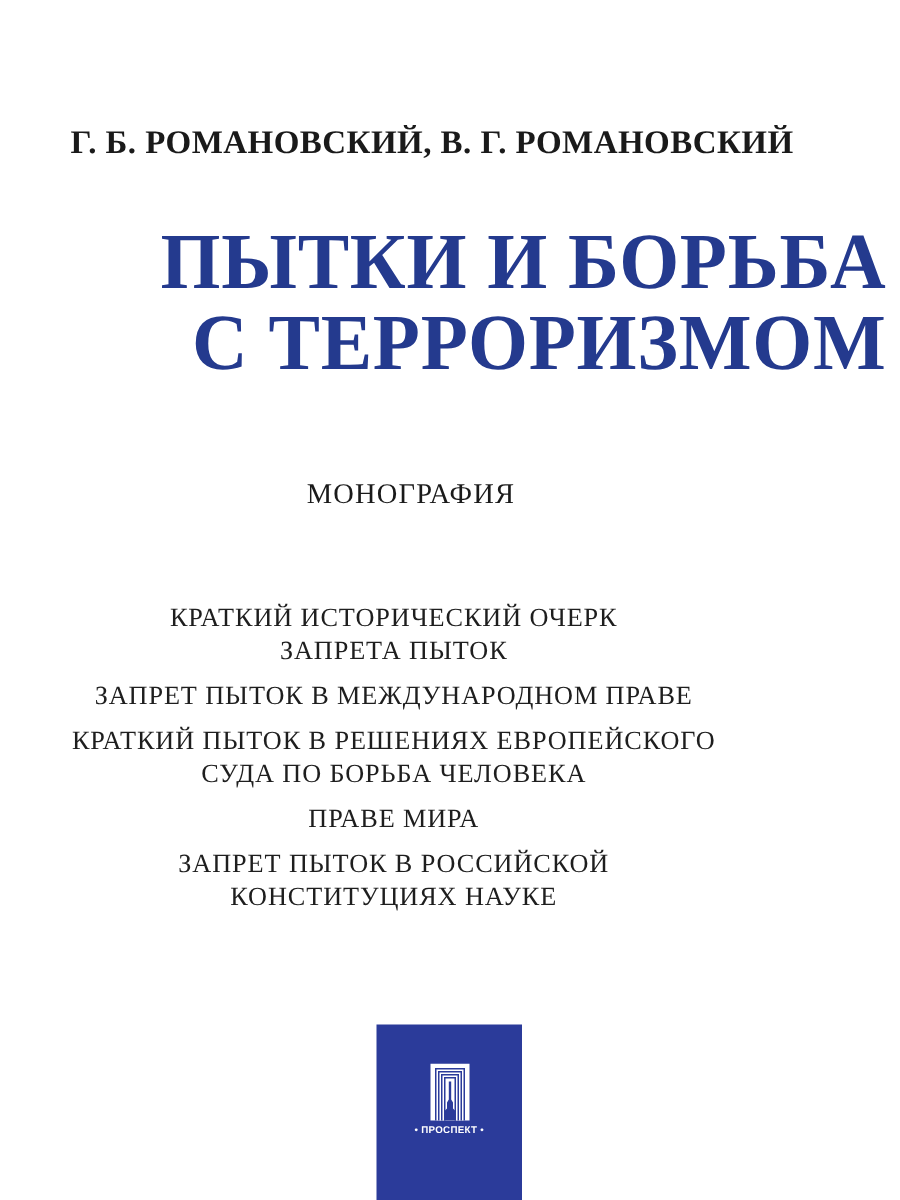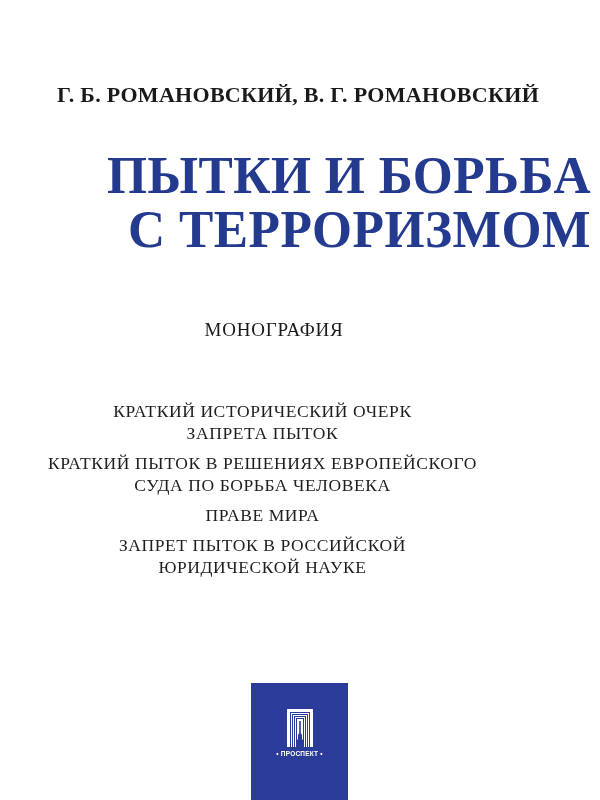--- a/index.html
+++ b/index.html
@@ -16,21 +16,21 @@
     }
     .cover {
       position: absolute;
       left: 0; top: 0;
       width: 600px; height: 800px;
       background: #ffffff;
     }
     .authors {
       position: absolute;
       top: 82px;
-      left: 14px;
+      left: 4px;
       width: 568px;
       text-align: center;
       font-family: "Liberation Serif", serif;
       font-weight: bold;
       font-size: 22px;
       letter-spacing: 0.3px;
       color: #1a1a1a;
     }
     .title {
       position: absolute;
@@ -119,29 +119,32 @@
   </div>
 
   <div class="genre">МОНОГРАФИЯ</div>
 
   <div class="topics">
     <div class="topic">
       <span class="tline">КРАТКИЙ ИСТОРИЧЕСКИЙ ОЧЕРК</span>
       <span class="tline">ЗАПРЕТА ПЫТОК</span>
     </div>
     <div class="topic">
+      <span class="tline">ЗАПРЕТ ПЫТОК В МЕЖДУНАРОДНОМ ПРАВЕ</span>
+    </div>
+    <div class="topic">
       <span class="tline">КРАТКИЙ ПЫТОК В РЕШЕНИЯХ ЕВРОПЕЙСКОГО</span>
       <span class="tline">СУДА ПО БОРЬБА ЧЕЛОВЕКА</span>
     </div>
     <div class="topic">
       <span class="tline">ПРАВЕ МИРА</span>
     </div>
     <div class="topic">
       <span class="tline">ЗАПРЕТ ПЫТОК В РОССИЙСКОЙ</span>
-      <span class="tline">ЮРИДИЧЕСКОЙ НАУКЕ</span>
+      <span class="tline">КОНСТИТУЦИЯХ НАУКЕ</span>
     </div>
   </div>
 
   <div class="publisher-block">
     <svg class="logo" viewBox="0 0 50 44" xmlns="http://www.w3.org/2000/svg">
 
       <rect x="12" y="0" width="26" height="38" fill="#ffffff"></rect>
 
       <rect x="15" y="3" width="20" height="35" fill="#2b3b9a"></rect>
       <rect x="16" y="4" width="18" height="34" fill="#ffffff"></rect>

